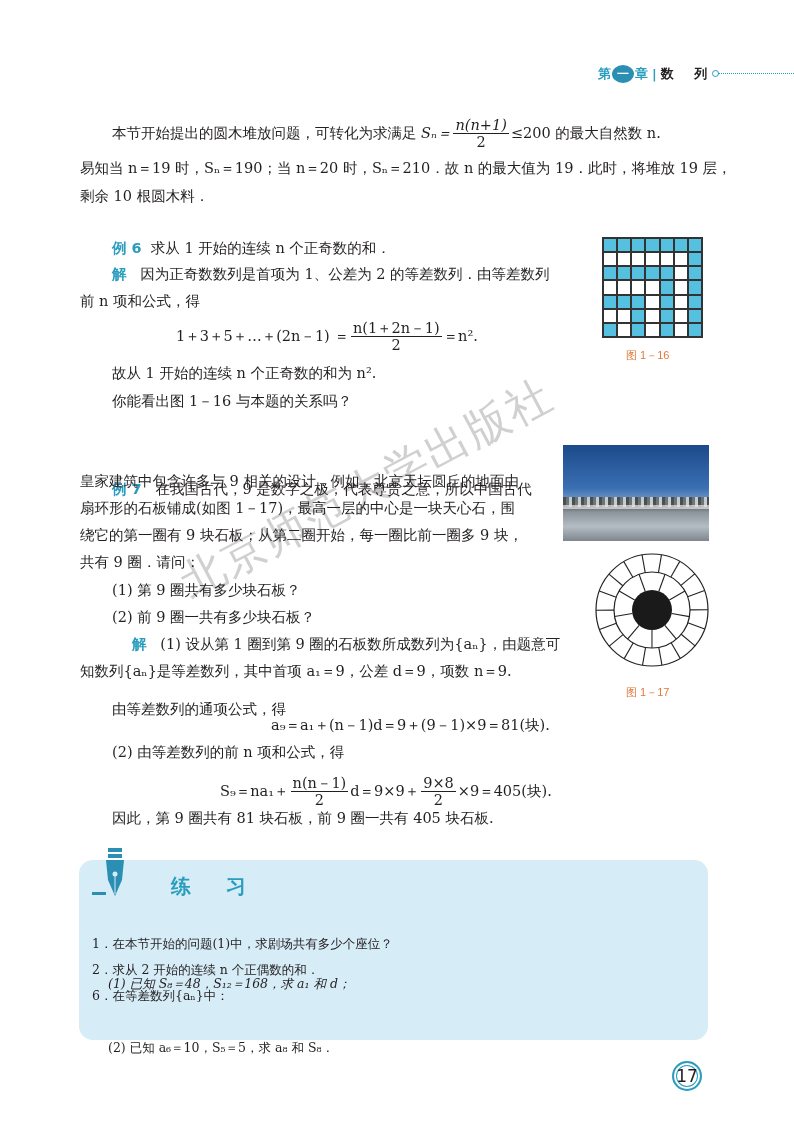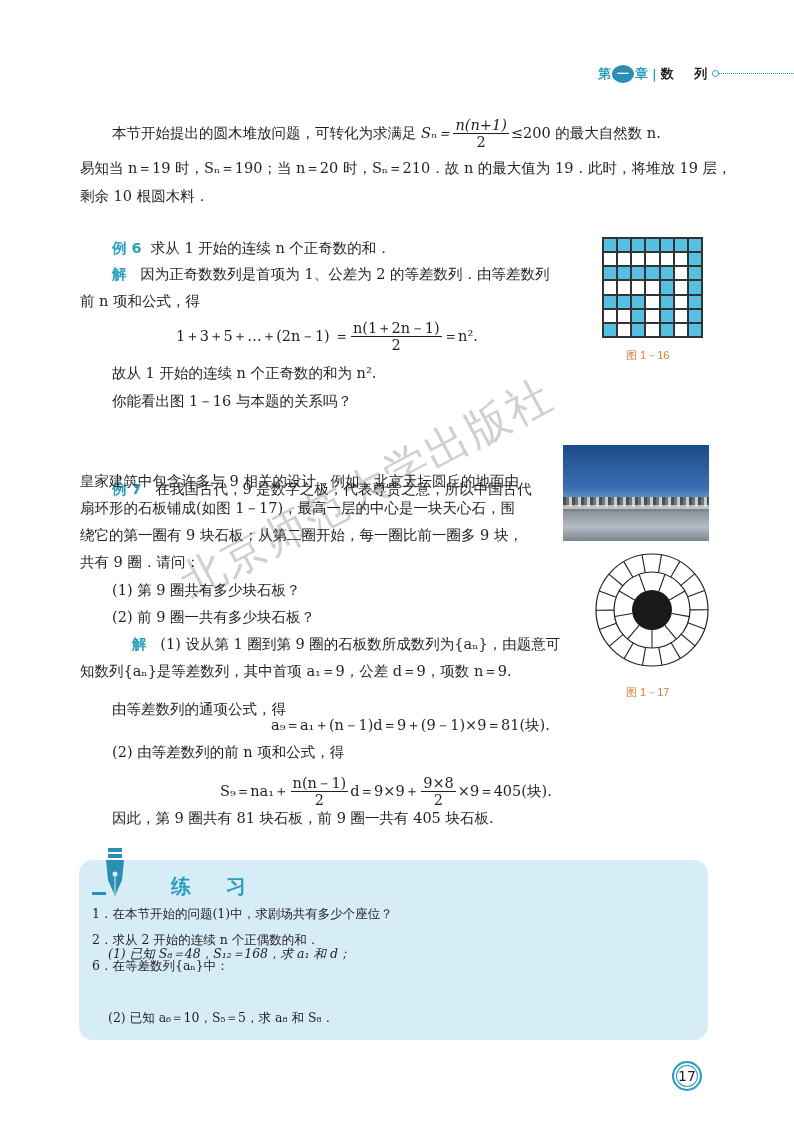--- a/index.html
+++ b/index.html
@@ -46,25 +46,25 @@
     background: repeating-linear-gradient(90deg, #3c3c38 0 3px, #6b6a60 3px 6px, #d8d8d0 6px 9px); opacity: 0.8; }
   .photo .rail { position: absolute; left: 0; top: 60px; width: 100%; height: 4px; background: #e8e8e8; opacity: 0.7; }
 
   
   .watermark { top: 560px; left: 170px; font-size: 44px; color: rgba(150,150,150,0.45);
     transform: rotate(-28deg); transform-origin: left top; white-space: nowrap; font-family: "DejaVu Serif", serif; letter-spacing: 2px; }
 
   
   .ex-box { top: 860px; left: 79px; width: 629px; height: 180px; background: #d6ecf7; border-radius: 14px; }
   .ex-title { top: 873px; left: 143px; color: #2a9dbf; font-family: "DejaVu Sans", sans-serif; font-weight: bold; font-size: 20px; letter-spacing: 14px; margin-left: 28px; }
-  .ex-line { font-size: 12.5px; }
+  .ex-line { font-size: 12.5px; margin-top: 30px; }
 
   .page-num { top: 1061px; left: 672px; width: 30px; height: 30px; border-radius: 50%;
     border: 2px solid #2a9dbf; box-sizing: border-box; display: flex; align-items: center; justify-content: center;
-    font-size: 14px; font-family: "DejaVu Sans", sans-serif; box-shadow: inset 0 0 0 2px #fff, inset 0 0 0 3px #2a9dbf; }
+    font-size: 17px; font-family: "DejaVu Sans", sans-serif; box-shadow: inset 0 0 0 2px #fff, inset 0 0 0 3px #2a9dbf; }
 </style>
 </head>
 <body>
 
 <div class="abs chap-header">
   <span class="chap-di">第</span>
   <span class="chap-num">一</span>
   <span class="chap-zhang">章</span>
   <span class="chap-sep">|</span>
   <span class="chap-title">数 列</span>

